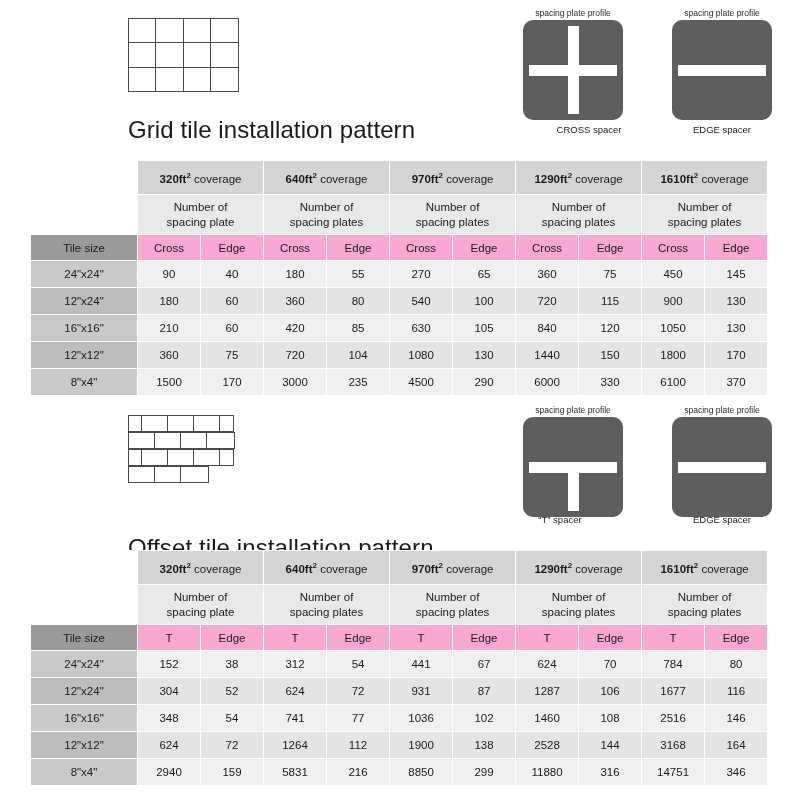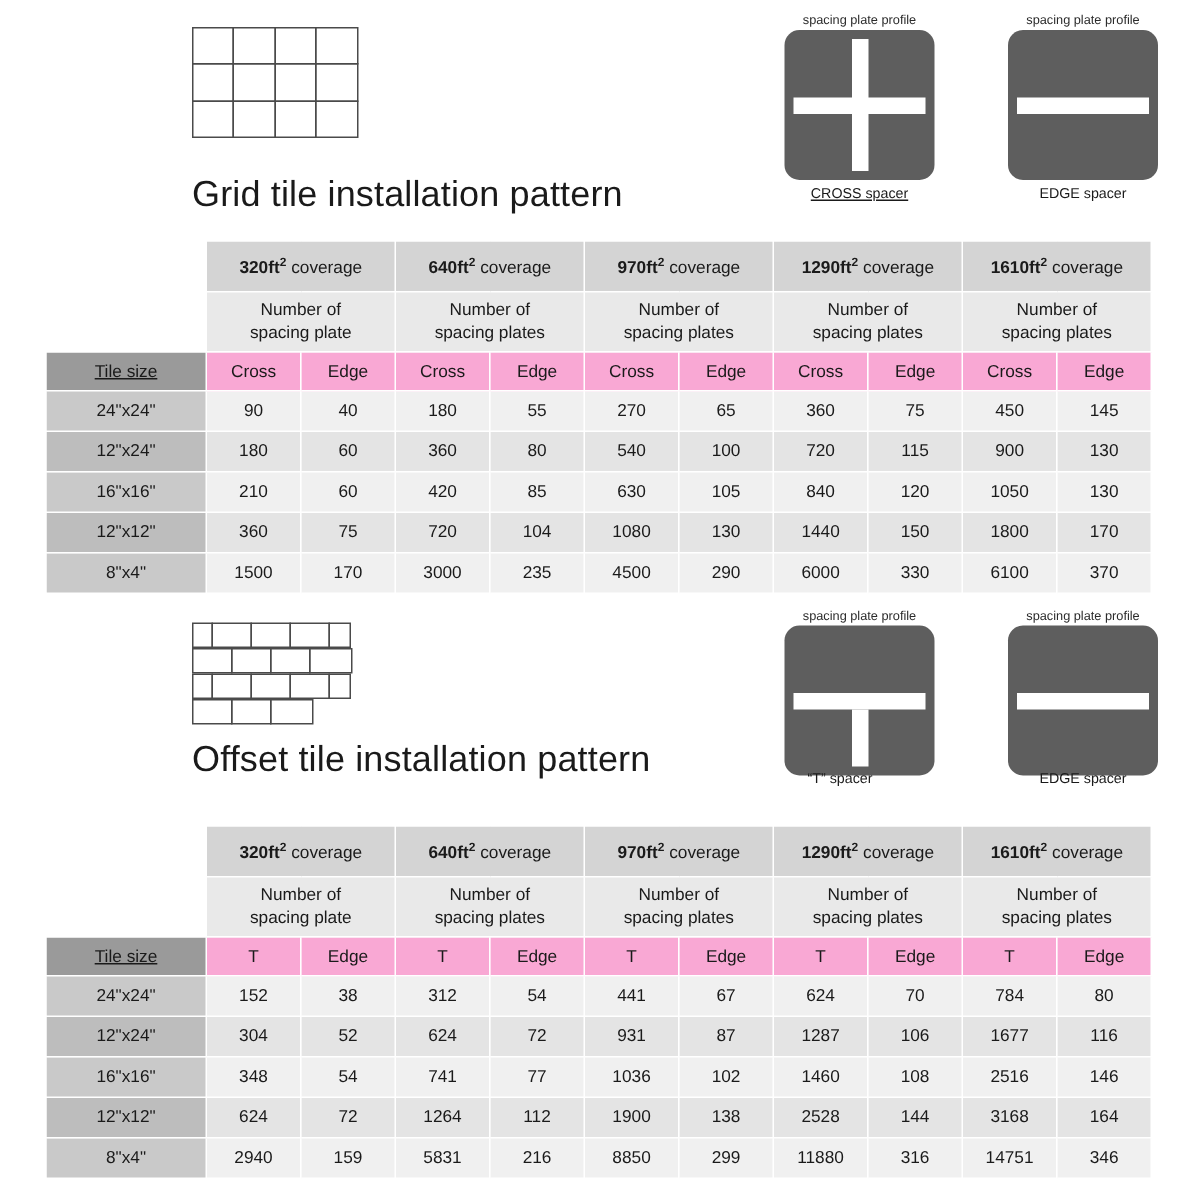--- a/index.html
+++ b/index.html
@@ -119,21 +119,20 @@
   .corner-blank {
     background: #ffffff;
     border-left-color:#ffffff;
     border-top-color:#ffffff;
   }
   .tilesize-head {
     background: #9a9a9a;
     font-weight: bold;
     color: #1a1a1a;
     height: 26px;
-    text-decoration: underline;
   }
   .subhead {
     background: #f9a8d4;
     height: 26px;
     font-weight: normal;
   }
   .rowlabel {
     background: #c9c9c9;
     font-weight: bold;
     height: 27px;
@@ -164,21 +163,21 @@
     <div></div>
     <div></div>
     <div></div>
   </div>
 
   <div class="spacer-caption-top" style="left:493px; top:8px;">spacing plate profile</div>
   <div class="spacer-card" style="left:523px; top:20px;">
     <div class="bar-h" style="left:6px; top:45px; width:88px; height:11px;"></div>
     <div class="bar-v" style="left:45px; top:6px; width:11px; height:88px;"></div>
   </div>
-  <div class="spacer-caption-bottom" style="left:493px; top:124px;text-decoration:underline;">CROSS spacer</div>
+  <div class="spacer-caption-bottom" style="left:509px; top:124px;">CROSS spacer</div>
 
   <div class="spacer-caption-top" style="left:642px; top:8px;">spacing plate profile</div>
   <div class="spacer-card" style="left:672px; top:20px;">
     <div class="bar-h" style="left:6px; top:45px; width:88px; height:11px;"></div>
   </div>
   <div class="spacer-caption-bottom" style="left:642px; top:124px;">EDGE spacer</div>
 
   <div class="pattern-title" style="left:128px; top:116px;">Grid tile installation pattern</div>
 
   <table class="tiletable" style="left:30px; top:160px; width:737px;">
@@ -360,21 +359,21 @@
     <div class="bar-v" style="left:45px; top:56px; width:11px; height:38px;"></div>
   </div>
   <div class="spacer-caption-bottom" style="left:480px; top:514px;">“T” spacer</div>
 
   <div class="spacer-caption-top" style="left:642px; top:405px;">spacing plate profile</div>
   <div class="spacer-card" style="left:672px; top:417px;">
     <div class="bar-h" style="left:6px; top:45px; width:88px; height:11px;"></div>
   </div>
   <div class="spacer-caption-bottom" style="left:642px; top:514px;">EDGE spacer</div>
 
-  <div class="pattern-title" style="left:128px; top:493px;">Offset tile installation pattern</div>
+  <div class="pattern-title" style="left:128px; top:534px;">Offset tile installation pattern</div>
 
   <table class="tiletable" style="left:30px; top:550px; width:737px;">
     <colgroup>
       <col style="width:107px">
       <col style="width:63px">
         <col style="width:63px">
       <col style="width:63px">
         <col style="width:63px">
       <col style="width:63px">
         <col style="width:63px">

